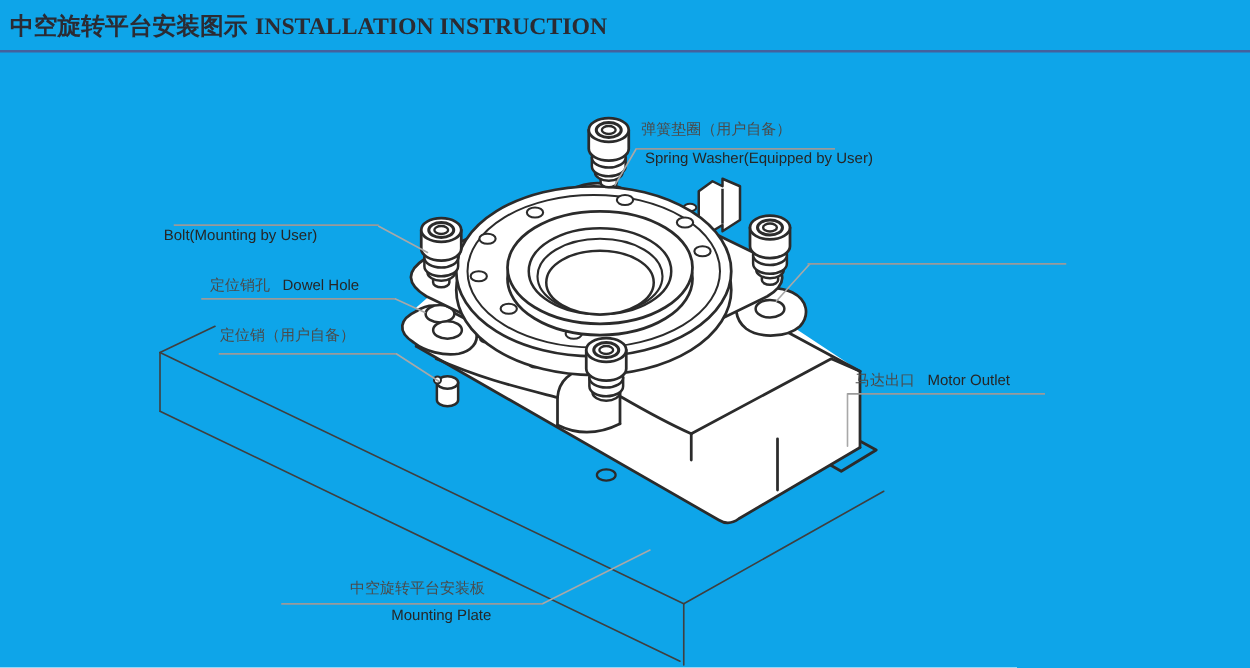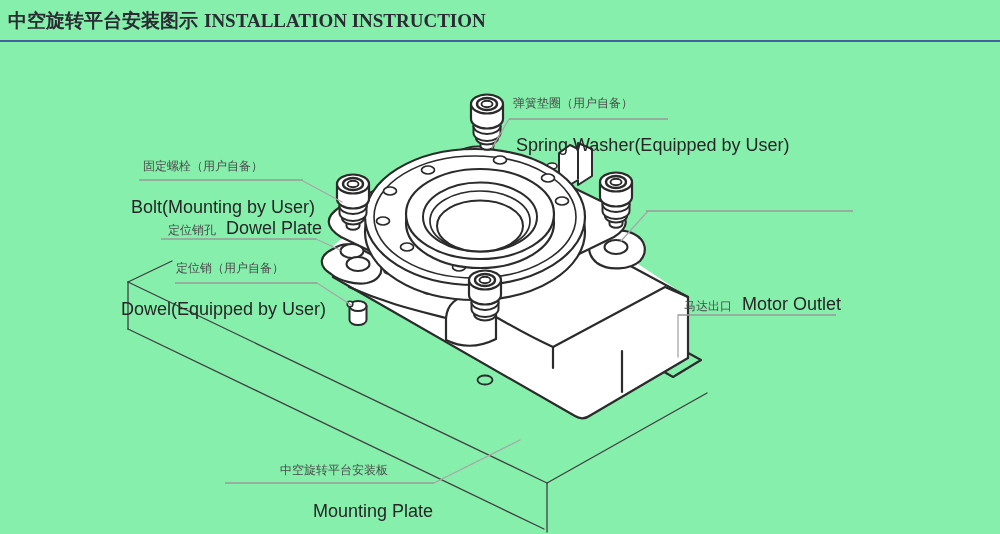--- a/index.html
+++ b/index.html
@@ -1,25 +1,25 @@
 <!DOCTYPE html>
 <html><head>
 <meta charset="utf-8">
 <style>
   html,body{margin:0;padding:0;background:#fff;}
-  .stage{position:relative;width:1000px;height:534px;background:#86efac;overflow:hidden;
+  .stage{position:relative;width:1000px;height:534px;background:#0ea5e9;overflow:hidden;
          font-family:"Liberation Sans",sans-serif;text-decoration:underline;}
   .title{position:absolute;left:8px;top:8px;white-space:nowrap;
          font-family:"Liberation Serif",serif;font-weight:bold;font-size:19px;color:#2b2b33;}
   .title .cn{font-family:"DejaVu Serif",serif;margin-right:6px;}
   .title-rule{position:absolute;left:0;top:40px;width:1000px;height:2px;background:#44619d;}
   .drawing{position:absolute;left:0;top:0;}
   .lab{position:absolute;white-space:nowrap;line-height:1.1;}
   .lab-cn{font-family:"DejaVu Serif",serif;font-size:12px;color:#4b4b4b;}
-  .lab-en{font-family:"Liberation Sans",sans-serif;font-size:18px;color:#262626;margin-top:16px;}
+  .lab-en{font-family:"Liberation Sans",sans-serif;font-size:12px;color:#262626;}
   .gap{display:inline-block;width:10px;}
 </style>
 </head>
 <body>
 
 <div class="stage">
 
   <div class="title">
     <span class="cn">中空旋转平台安装图示</span><span>INSTALLATION INSTRUCTION</span>
   </div>
@@ -167,29 +167,27 @@
       <path d="M175,283 L317,283"></path>
       <path d="M646,211 L853,211"></path>
       <path d="M678,315 L836,315"></path>
       <path d="M225,483 L434,483"></path>
     </g>
   </svg>
 
   <div class="lab lab-cn" style="left:513px;top:97px">弹簧垫圈（用户自备）</div>
   <div class="lab lab-en" style="left:516px;top:120px">Spring Washer(Equipped by User)</div>
 
-  <div class="lab lab-cn" style="left:143px;top:160px">固定螺栓（用户自备）</div>
   <div class="lab lab-en" style="left:131px;top:182px">Bolt(Mounting by User)</div>
 
   <div class="lab" style="left:168px;top:219px">
-    <span class="lab-cn">定位销孔</span><span class="gap"></span><span class="lab-en">Dowel Plate</span>
+    <span class="lab-cn">定位销孔</span><span class="gap"></span><span class="lab-en">Dowel Hole</span>
   </div>
 
   <div class="lab lab-cn" style="left:176px;top:262px">定位销（用户自备）</div>
-  <div class="lab lab-en" style="left:121px;top:284px">Dowel(Equipped by User)</div>
 
 
   <div class="lab lab-cn" style="left:280px;top:464px">中空旋转平台安装板</div>
 
   <div class="lab" style="left:684px;top:295px">
     <span class="lab-cn">马达出口</span><span class="gap"></span><span class="lab-en">Motor Outlet</span>
   </div>
   <div class="lab lab-en" style="left:313px;top:486px">Mounting Plate</div>
 
 </div>

